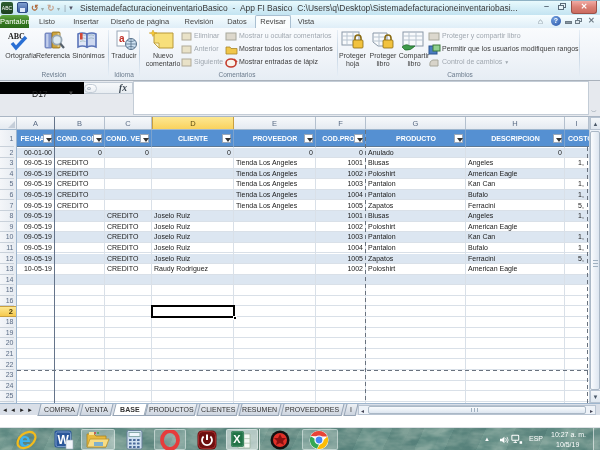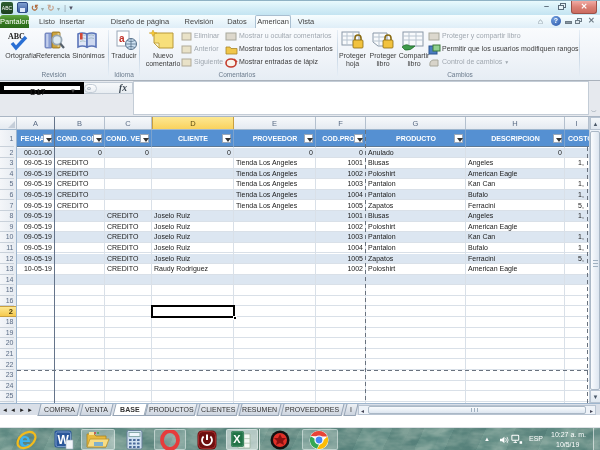--- a/index.html
+++ b/index.html
@@ -20,21 +20,21 @@
 #revtab{left:255px;top:0;width:36px;height:13px;background:#fafdfe;border:1px solid #a9bfd1;border-bottom:none;border-radius:2px 2px 0 0;}
 
 #ribbon{left:0;top:28px;width:600px;height:53px;background:linear-gradient(#f9fbfd,#f0f4f9 55%,#e6edf4);border-bottom:1px solid #aab2bc;}
 .gdiv{top:2px;width:1px;height:46px;background:linear-gradient(#e6eef6,#c3d2e1 50%,#e6eef6);}
 .glab{top:43px;height:9px;font-size:6.5px;color:#6b7b8d;text-align:center;}
 .bigbtn{top:24px;font-size:7px;color:#3c3c3c;text-align:center;line-height:1.18;}
 .smtxt{font-size:7px;color:#3c3c3c;white-space:nowrap;}
 .gray{color:#a0a8b0;}
 
 #fbar{left:0;top:81px;width:600px;height:36px;background:#e6e9ee;border-bottom:1px solid #aab6c4;}
-#nbox{left:0;top:1px;width:84px;height:12px;background:#fff;border:4px solid #000000;font-size:8.5px;color:#222;}
+#nbox{left:0;top:1px;width:84px;height:12px;background:#fff;border:6px solid #000000;font-size:8.5px;color:#222;}
 #fxa{left:84px;top:1px;width:49px;height:12px;background:linear-gradient(#f6f8fa,#e8edf2);border:1px solid #c3ccd6;border-left:none;}
 #finput{left:133px;top:0px;width:456px;height:34px;background:#fff;border:1px solid #c3ccd6;}
 
 #colhdr{left:0;top:117px;width:600px;height:13px;background:linear-gradient(#f7f9fb,#e5eaf1);border-bottom:1px solid #9eb6ce;}
 .ch{top:0;height:12px;border-right:1px solid #b4c0ce;font-size:7.5px;color:#5a6b84;text-align:center;line-height:13px;}
 .chD{background:linear-gradient(#fde892,#f9d25e);border-right:1px solid #c99f3f;border-left:1px solid #c99f3f;color:#5c4a12;}
 #rowhdr{left:0;top:130px;width:17px;height:273px;background:linear-gradient(90deg,#f4f6f9,#e6ebf1);border-right:1px solid #9eb6ce;}
 .rn{left:0;width:13.5px;height:10.6px;font-size:7px;color:#5a6b84;text-align:right;}
 .rnb{border-bottom:1px solid #c9d1da;}
 #rn17{left:0;top:175.9px;width:16px;height:11px;background:linear-gradient(#fde892,#f6c94e);border-top:1px solid #c99f3f;border-bottom:1px solid #c99f3f;color:#4a3a08;font-weight:bold;}
@@ -81,37 +81,38 @@
   <div class="ab" style="left:1px;top:1px;width:12px;height:12px;background:linear-gradient(#2e5e31,#1d4020);border-radius:2px;color:#fff;font-size:5px;text-align:center;line-height:12px;">ABC</div>
   <div class="ab qat" style="left:17px;top:1px;width:11px;height:11px;background:linear-gradient(#7f9fd0,#3a5da0);border-radius:2px;border:1px solid #2d4a85;">
         <div class="ab" style="left:2px;top:5px;width:5px;height:4px;background:#dfe8fa;"></div>
       </div>
   <div class="ab" style="left:31px;top:2px;color:#b06a3c;font-size:9px;font-weight:bold;">↺</div>
   <div class="ab" style="left:41px;top:4px;color:#9aa;font-size:6px;">▾</div>
   <div class="ab" style="left:47px;top:2px;color:#c8a48e;font-size:9px;font-weight:bold;">↻</div>
   <div class="ab" style="left:57px;top:4px;color:#9aa;font-size:6px;">▾</div>
   <div class="ab" style="left:64px;top:2px;color:#8a9aa5;font-size:8px;">|</div>
   <div class="ab" style="left:68px;top:4px;color:#556;font-size:6px;">▼</div>
+  <div class="t ab">SistemadefacturacioneinventarioBasico&nbsp; - &nbsp;App FI Basico&nbsp; C:\Users\q\Desktop\Sistemadefacturacioneinventariobasi...</div>
   <div id="winbtn" class="ab">
     <div class="ab wbt" style="left:4px;top:0;">–</div>
     <div class="ab" style="left:20px;top:2px;width:6px;height:5px;border:1px solid #5a6b78;background:#e8f4f8;"></div>
     <div class="ab" style="left:18px;top:4px;width:6px;height:5px;border:1px solid #5a6b78;background:#e8f4f8;"></div>
     <div id="closebtn" class="ab">✕</div>
   </div>
 </div>
 
 <div id="tabrow" class="ab">
   <div id="archivo" class="ab">Pantalon</div>
   <div class="rtab ab" style="left:47px;">Listo</div>
-  <div class="rtab ab" style="left:72px;">Insertar</div>
+  <div class="rtab ab" style="left:86px;">Insertar</div>
   <div class="rtab ab" style="left:140px;">Diseño de página</div>
   <div class="rtab ab" style="left:199px;">Revisión</div>
   <div class="rtab ab" style="left:237px;">Datos</div>
   <div id="revtab" class="ab"></div>
-  <div class="rtab ab" style="left:273px;">American</div>
+  <div class="rtab ab" style="left:273px;">Revisar</div>
   <div class="rtab ab" style="left:306px;">Vista</div>
   <div class="ab" style="left:538px;top:3px;width:8px;height:7px;color:#67757f;font-size:8px;line-height:7px;">⌂</div>
   <div class="ab" style="left:551px;top:1px;width:10px;height:10px;background:radial-gradient(circle at 35% 30%,#6f9ede,#2a55a8);border-radius:50%;color:#fff;text-align:center;line-height:10px;font-size:7px;font-weight:bold;">?</div>
   <div class="ab" style="left:565px;top:6px;width:7px;height:3px;background:#8a97a2;border:1px solid #6d7b86;"></div>
   <div class="ab" style="left:577px;top:3px;width:5px;height:4px;border:1px solid #6d7b86;background:#dfe9ef;"></div>
   <div class="ab" style="left:575px;top:5px;width:5px;height:4px;border:1px solid #6d7b86;background:#dfe9ef;"></div>
   <div class="ab" style="left:588px;top:1px;color:#6d7b86;font-size:8px;font-weight:bold;">✕</div>
 </div>
 
 <div id="ribbon" class="ab">

